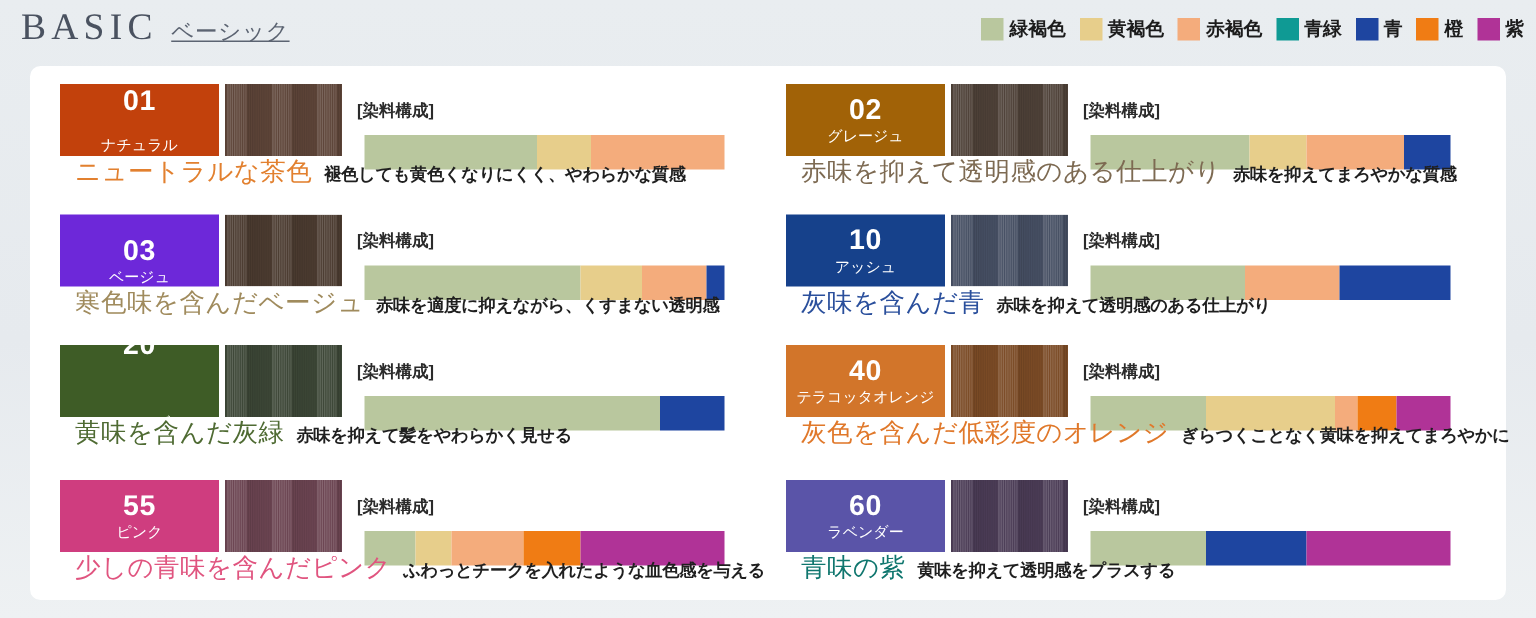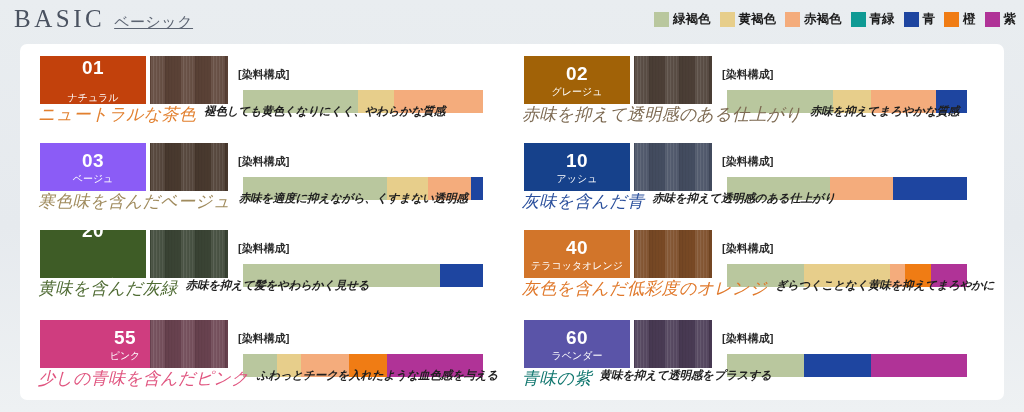--- a/index.html
+++ b/index.html
@@ -141,25 +141,24 @@
   .comp-bar {
     position: absolute;
     left: 5px; top: 22px;
     width: 240px; height: 23px;
     display: flex;
   }
   .comp-seg { height: 100%; }
 
   .card-desc {
     position: absolute;
-    left: 4px; top: 50px;
+    left: 16px; top: 50px;
     display: flex;
-    align-items: flex-start;
+    align-items: flex-end;
     white-space: nowrap;
-    font-style: italic;
   }
   .desc-main {
     font-family: "Liberation Serif", "DejaVu Serif", serif;
     font-size: 17px;
     letter-spacing: 0.3px;
     line-height: 1;
   }
   .desc-sub {
     font-size: 11.5px;
     color: #1f1f1f;
@@ -360,21 +359,21 @@
               </div>
             </div>
           </div>
           <div class="card-desc">
             <span class="desc-main" style="color: rgb(125, 106, 82);">赤味を抑えて透明感のある仕上がり</span>
             <span class="desc-sub">赤味を抑えてまろやかな質感</span>
           </div>
         </div>
         <div class="card" style="left: 14px; top: 99px;">
           <div class="card-top">
-            <div class="swatch" style="background: #8b5cf6;">
+            <div class="swatch" style="background: #6d28d9; justify-content: flex-end;">
               <div class="swatch-num">03</div>
               <div class="swatch-name">ベージュ</div>
             </div>
             <div class="hair"><svg width="78" height="48" viewBox="0 0 78 48" preserveAspectRatio="none">
                 <rect x="0" y="0" width="78" height="48" fill="#4b3b30"></rect>
                 <rect x="0.00" y="0" width="0.9" height="48" fill="#000000" opacity="0.040"></rect>
                 <rect x="1.50" y="0" width="0.9" height="48" fill="#ffffff" opacity="0.192"></rect>
                 <rect x="3.00" y="0" width="0.9" height="48" fill="#ffffff" opacity="0.184"></rect>
                 <rect x="4.50" y="0" width="0.9" height="48" fill="#ffffff" opacity="0.176"></rect>
                 <rect x="6.00" y="0" width="0.9" height="48" fill="#ffffff" opacity="0.168"></rect>
@@ -662,21 +661,21 @@
               </div>
             </div>
           </div>
           <div class="card-desc">
             <span class="desc-main" style="color: rgb(224, 120, 42);">灰色を含んだ低彩度のオレンジ</span>
             <span class="desc-sub">ぎらつくことなく黄味を抑えてまろやかに</span>
           </div>
         </div>
         <div class="card" style="left: 14px; top: 276px;">
           <div class="card-top">
-            <div class="swatch" style="background: rgb(207, 61, 127); padding-left: 32px;">
+            <div class="swatch" style="background: rgb(207, 61, 127);">
               <div class="swatch-num">55</div>
               <div class="swatch-name">ピンク</div>
             </div>
             <div class="hair"><svg width="78" height="48" viewBox="0 0 78 48" preserveAspectRatio="none">
                 <rect x="0" y="0" width="78" height="48" fill="#6b4451"></rect>
                 <rect x="0.00" y="0" width="0.9" height="48" fill="#000000" opacity="0.040"></rect>
                 <rect x="1.50" y="0" width="0.9" height="48" fill="#ffffff" opacity="0.192"></rect>
                 <rect x="3.00" y="0" width="0.9" height="48" fill="#ffffff" opacity="0.184"></rect>
                 <rect x="4.50" y="0" width="0.9" height="48" fill="#ffffff" opacity="0.176"></rect>
                 <rect x="6.00" y="0" width="0.9" height="48" fill="#ffffff" opacity="0.168"></rect>

